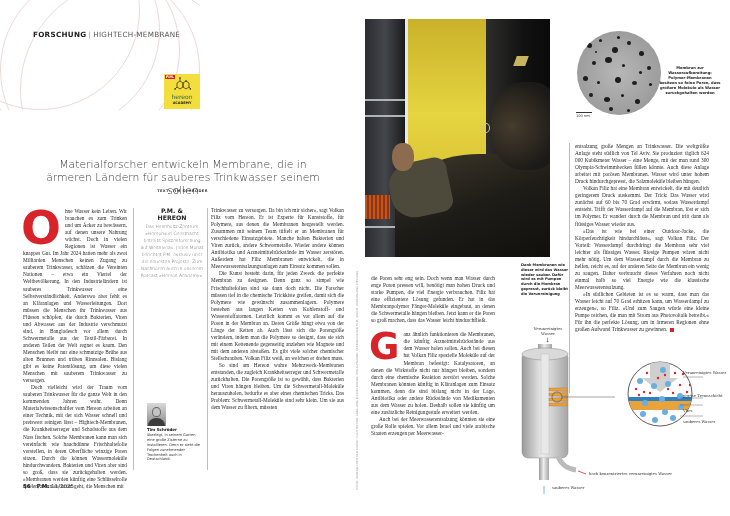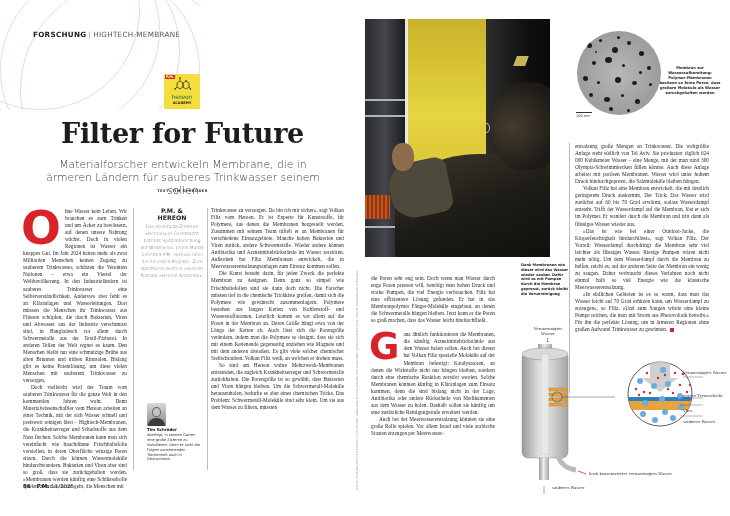--- a/index.html
+++ b/index.html
@@ -114,21 +114,20 @@
           <circle cx="7" cy="1" r="0.8"></circle>
           <circle cx="17.5" cy="12" r="0.8"></circle>
           <circle cx="2" cy="12" r="0.8"></circle>
           <circle cx="13" cy="4" r="0.8"></circle>
         </g>
     </svg>
     <div class="hereon">hereon</div>
     <div class="academy">ACADEMY</div>
   </div>
 
-  <h1 class="headline">Filter for Future</h1>
   <div class="subline">Materialforscher entwickeln Membrane, die in ärmeren Ländern für sauberes Trinkwasser seinem sollen</div>
   <div class="byline">TEXT: TIM SCHRÖDER</div>
 
   <div class="col col-1">
     <p><span class="dropcap">O</span><span>hne Wasser kein Leben. Wir brauchen es zum Trinken und um Äcker zu bewässern, auf denen unsere Nahrung wächst. Doch in vielen Regionen ist Wasser ein knappes Gut. Im Jahr 2024 hatten mehr als zwei Milliarden Menschen keinen Zugang zu sauberem Trinkwasser, schätzen die Vereinten Nationen – etwa ein Viertel der Weltbevölkerung. In den Industrieländern ist sauberes Trinkwasser eine Selbstverständlichkeit. Anderswo aber fehlt es an Kläranlagen und Wasserleitungen. Dort müssen die Menschen ihr Trinkwasser aus Flüssen schöpfen, die durch Bakterien, Viren und Abwasser aus der Industrie verschmutzt sind, in Bangladesch vor allem durch Schwermetalle aus der Textil-Färberei. In anderen Teilen der Welt regnet es kaum. Den Menschen bleibt nur eine schmutzige Brühe aus alten Brunnen und trüben Rinnsalen. Bislang gibt es keine Patentlösung, um diese vielen Menschen mit sauberem Trinkwasser zu versorgen.</span></p>
     <p>Doch vielleicht wird der Traum vom sauberen Trinkwasser für die ganze Welt in den kommenden Jahren wahr. Denn Materialwissenschaftler vom Hereon arbeiten an einer Technik, mit der sich Wasser schnell und preiswert reinigen lässt – Hightech-Membranen, die Krankheitserreger und Schadstoffe aus dem Nass fischen. Solche Membranen kann man sich vereinfacht wie hauchdünne Frischhaltefolie vorstellen, in deren Oberfläche winzige Poren sitzen. Durch die können Wassermoleküle hindurchwandern. Bakterien und Viren aber sind so groß, dass sie zurückgehalten werden. »Membranen werden künftig eine Schlüsselrolle spielen, wenn es darum geht, die Menschen mit</p>
   </div>
 
   <div class="vrule" style="left:133px;top:208px;height:262px"></div>
 

